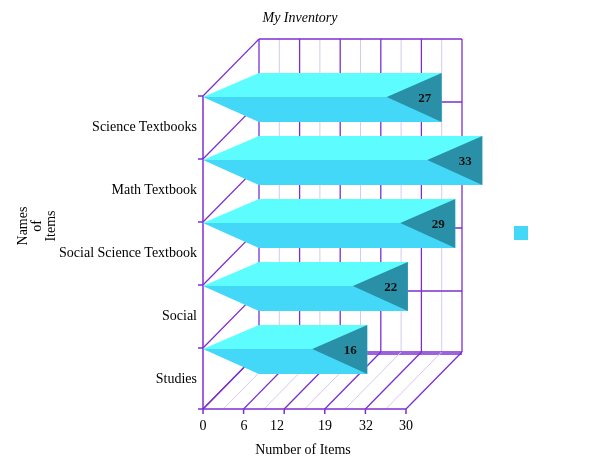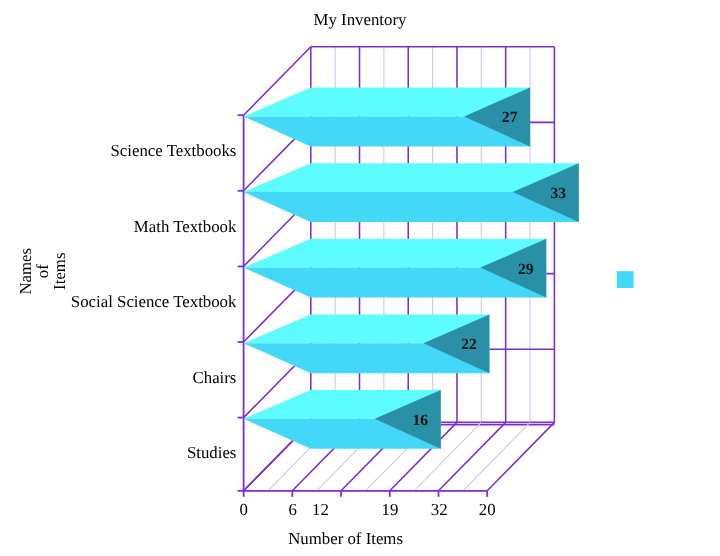--- a/index.html
+++ b/index.html
@@ -1,20 +1,20 @@
 <!DOCTYPE html>
 <html><head>
   <meta charset="utf-8">
   <style>
     html, body { margin: 0; padding: 0; background: #ffffff; }
     body { width: 600px; height: 463px; position: relative; overflow: hidden;
            font-family: "Liberation Serif", "DejaVu Serif", serif; color: #000; }
     #chart { position: absolute; left: 0; top: 0; width: 600px; height: 463px; }
-    .title { position: absolute; top: 10px; left: 0; width: 600px; text-align: center; font-size: 14px; }
-    .xlabel { position: absolute; top: 442px; left: 188px; width: 200px; text-align: center; font-size: 14px; }
+    .title { position: absolute; top: 10px; left: 0; width: 600px; text-align: center; font-size: 14px; font-style: italic; }
+    .xlabel { position: absolute; top: 442px; left: 203px; width: 200px; text-align: center; font-size: 14px; }
     .ylabel { position: absolute; left: 6px; top: 206px; width: 60px; font-size: 14px; line-height: 14px;
               transform: rotate(-90deg); transform-origin: 30px 20px; text-align: center; }
     .ylabel span { display: block; }
     .cat { position: absolute; right: 403px; font-size: 14px; white-space: nowrap; text-align: center; }
     .tick { position: absolute; top: 418px; font-size: 14px; width: 30px; text-align: center; }
     .legend-swatch { position: absolute; left: 514px; top: 226px; width: 14px; height: 14px; }
   </style>
 </head>
 <body>
 
@@ -99,25 +99,25 @@
 
 <div class="ylabel">
   <span>Names</span>
   <span>of</span>
   <span>Items</span>
 </div>
 
 <div class="cat" style="top:119px">Science Textbooks</div>
 <div class="cat" style="top:182px">Math Textbook</div>
 <div class="cat" style="top:245px">Social Science Textbook</div>
-<div class="cat" style="top:308px">Chairs</div>
+<div class="cat" style="top:308px">Social</div>
 <div class="cat" style="top:371px">Studies</div>
 
 <div class="tick" style="left:188px">0</div>
 <div class="tick" style="left:229px">6</div>
-<div class="tick" style="left:252px">12</div>
+<div class="tick" style="left:262px">12</div>
 <div class="tick" style="left:310px">19</div>
 <div class="tick" style="left:351px">32</div>
-<div class="tick" style="left:391px">20</div>
+<div class="tick" style="left:391px">30</div>
 
 <div class="xlabel">Number of Items</div>
 
 <div class="legend-swatch" style="background: rgb(68, 216, 248);"></div>
 
 </body></html>

